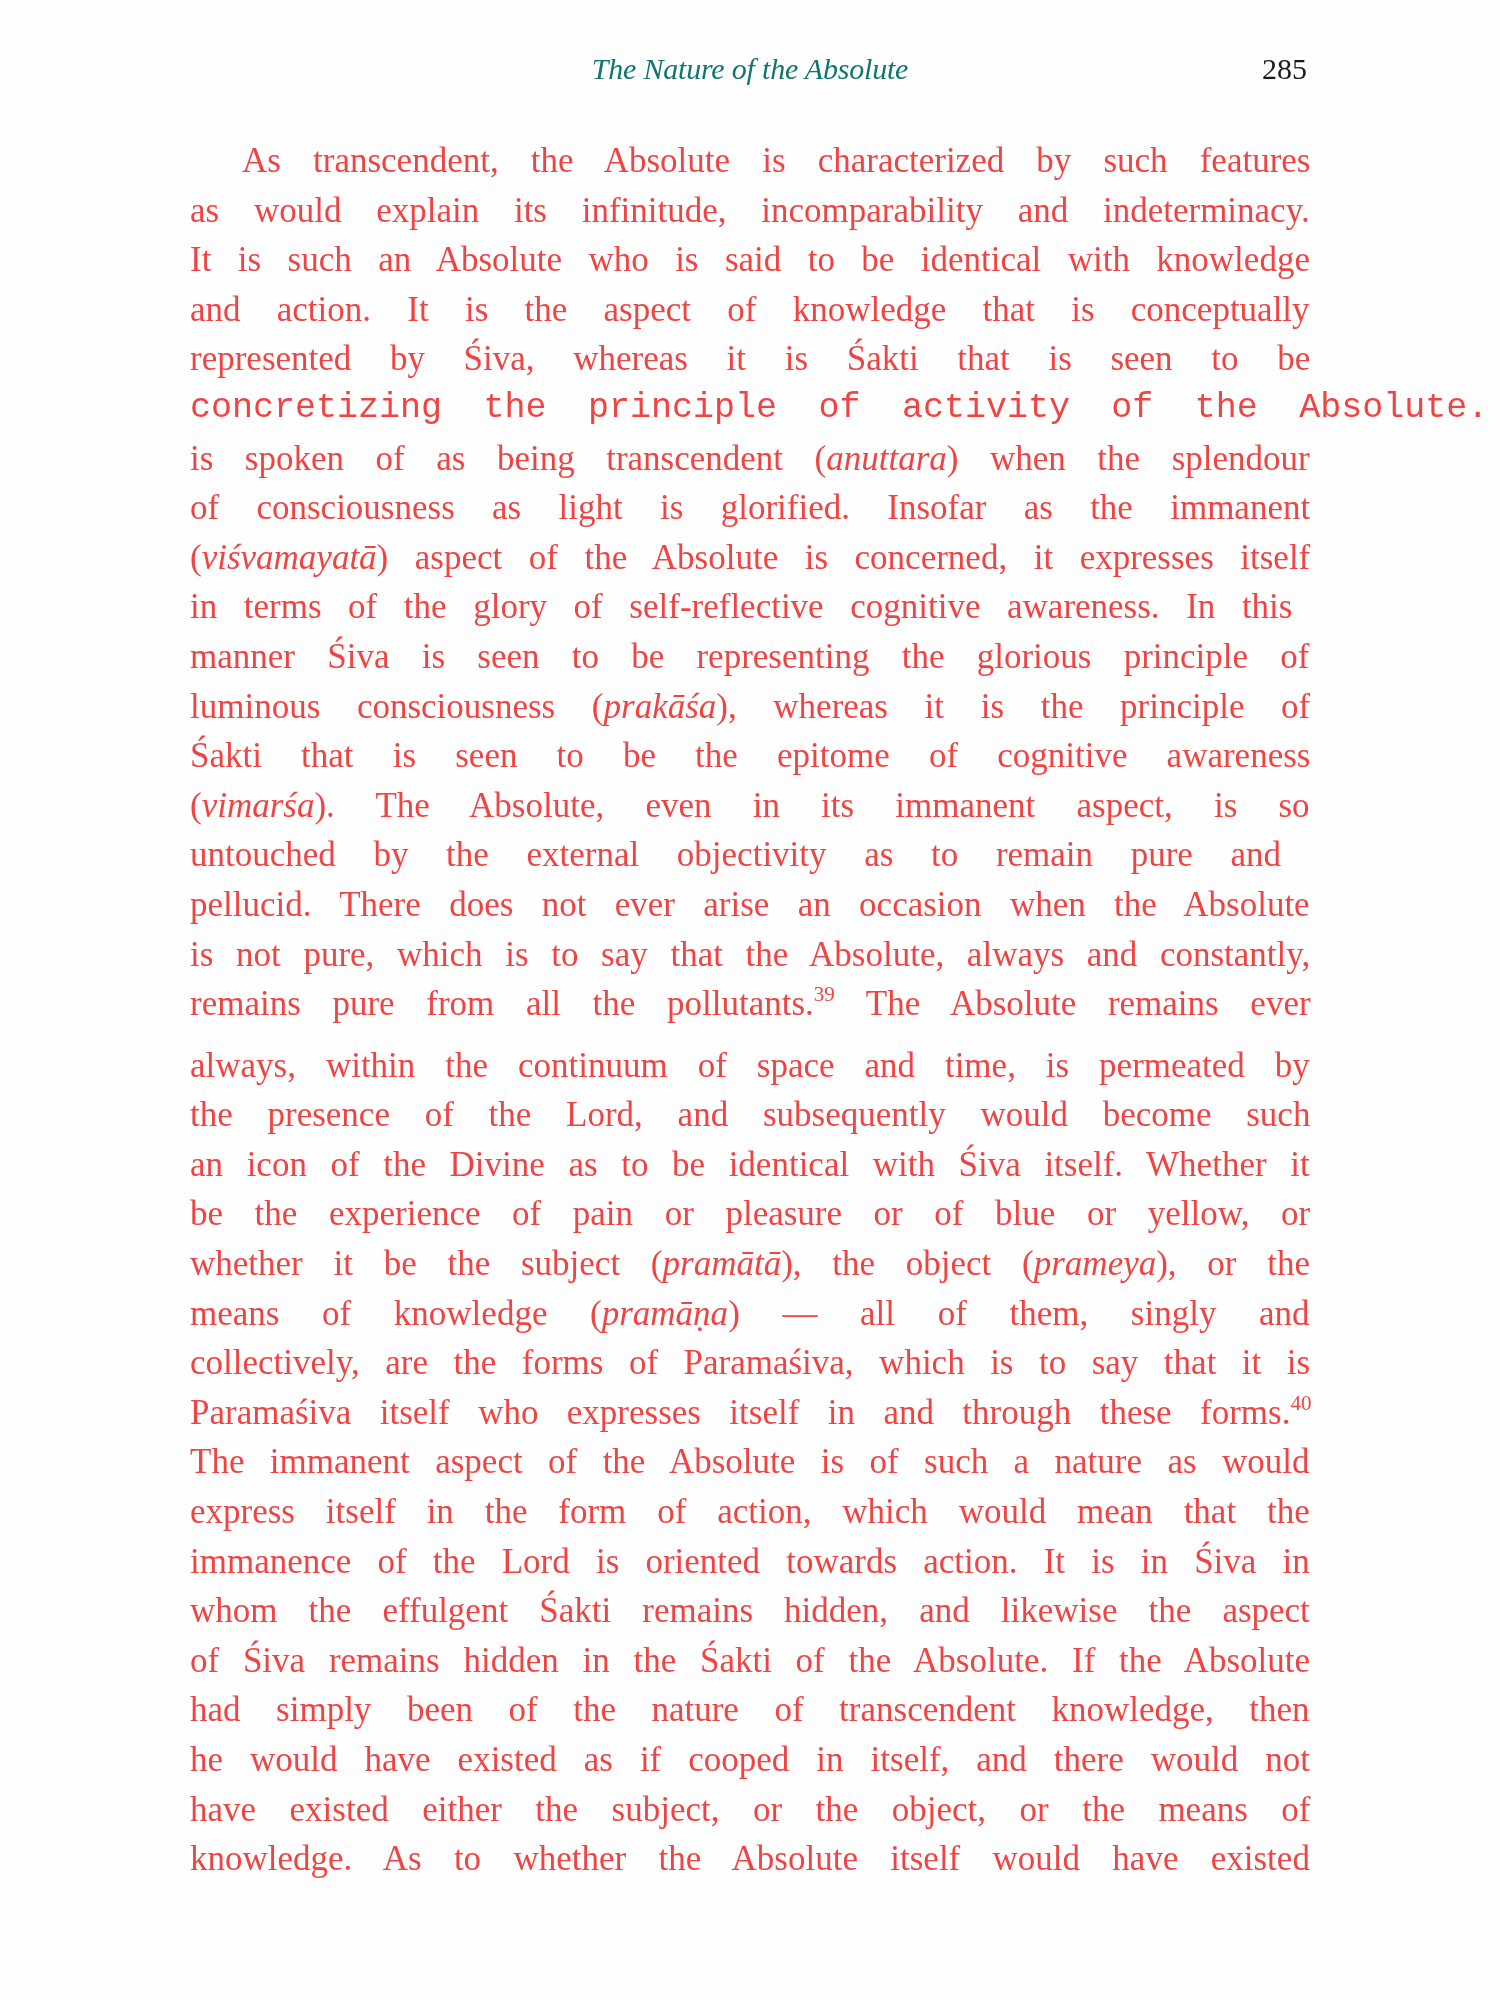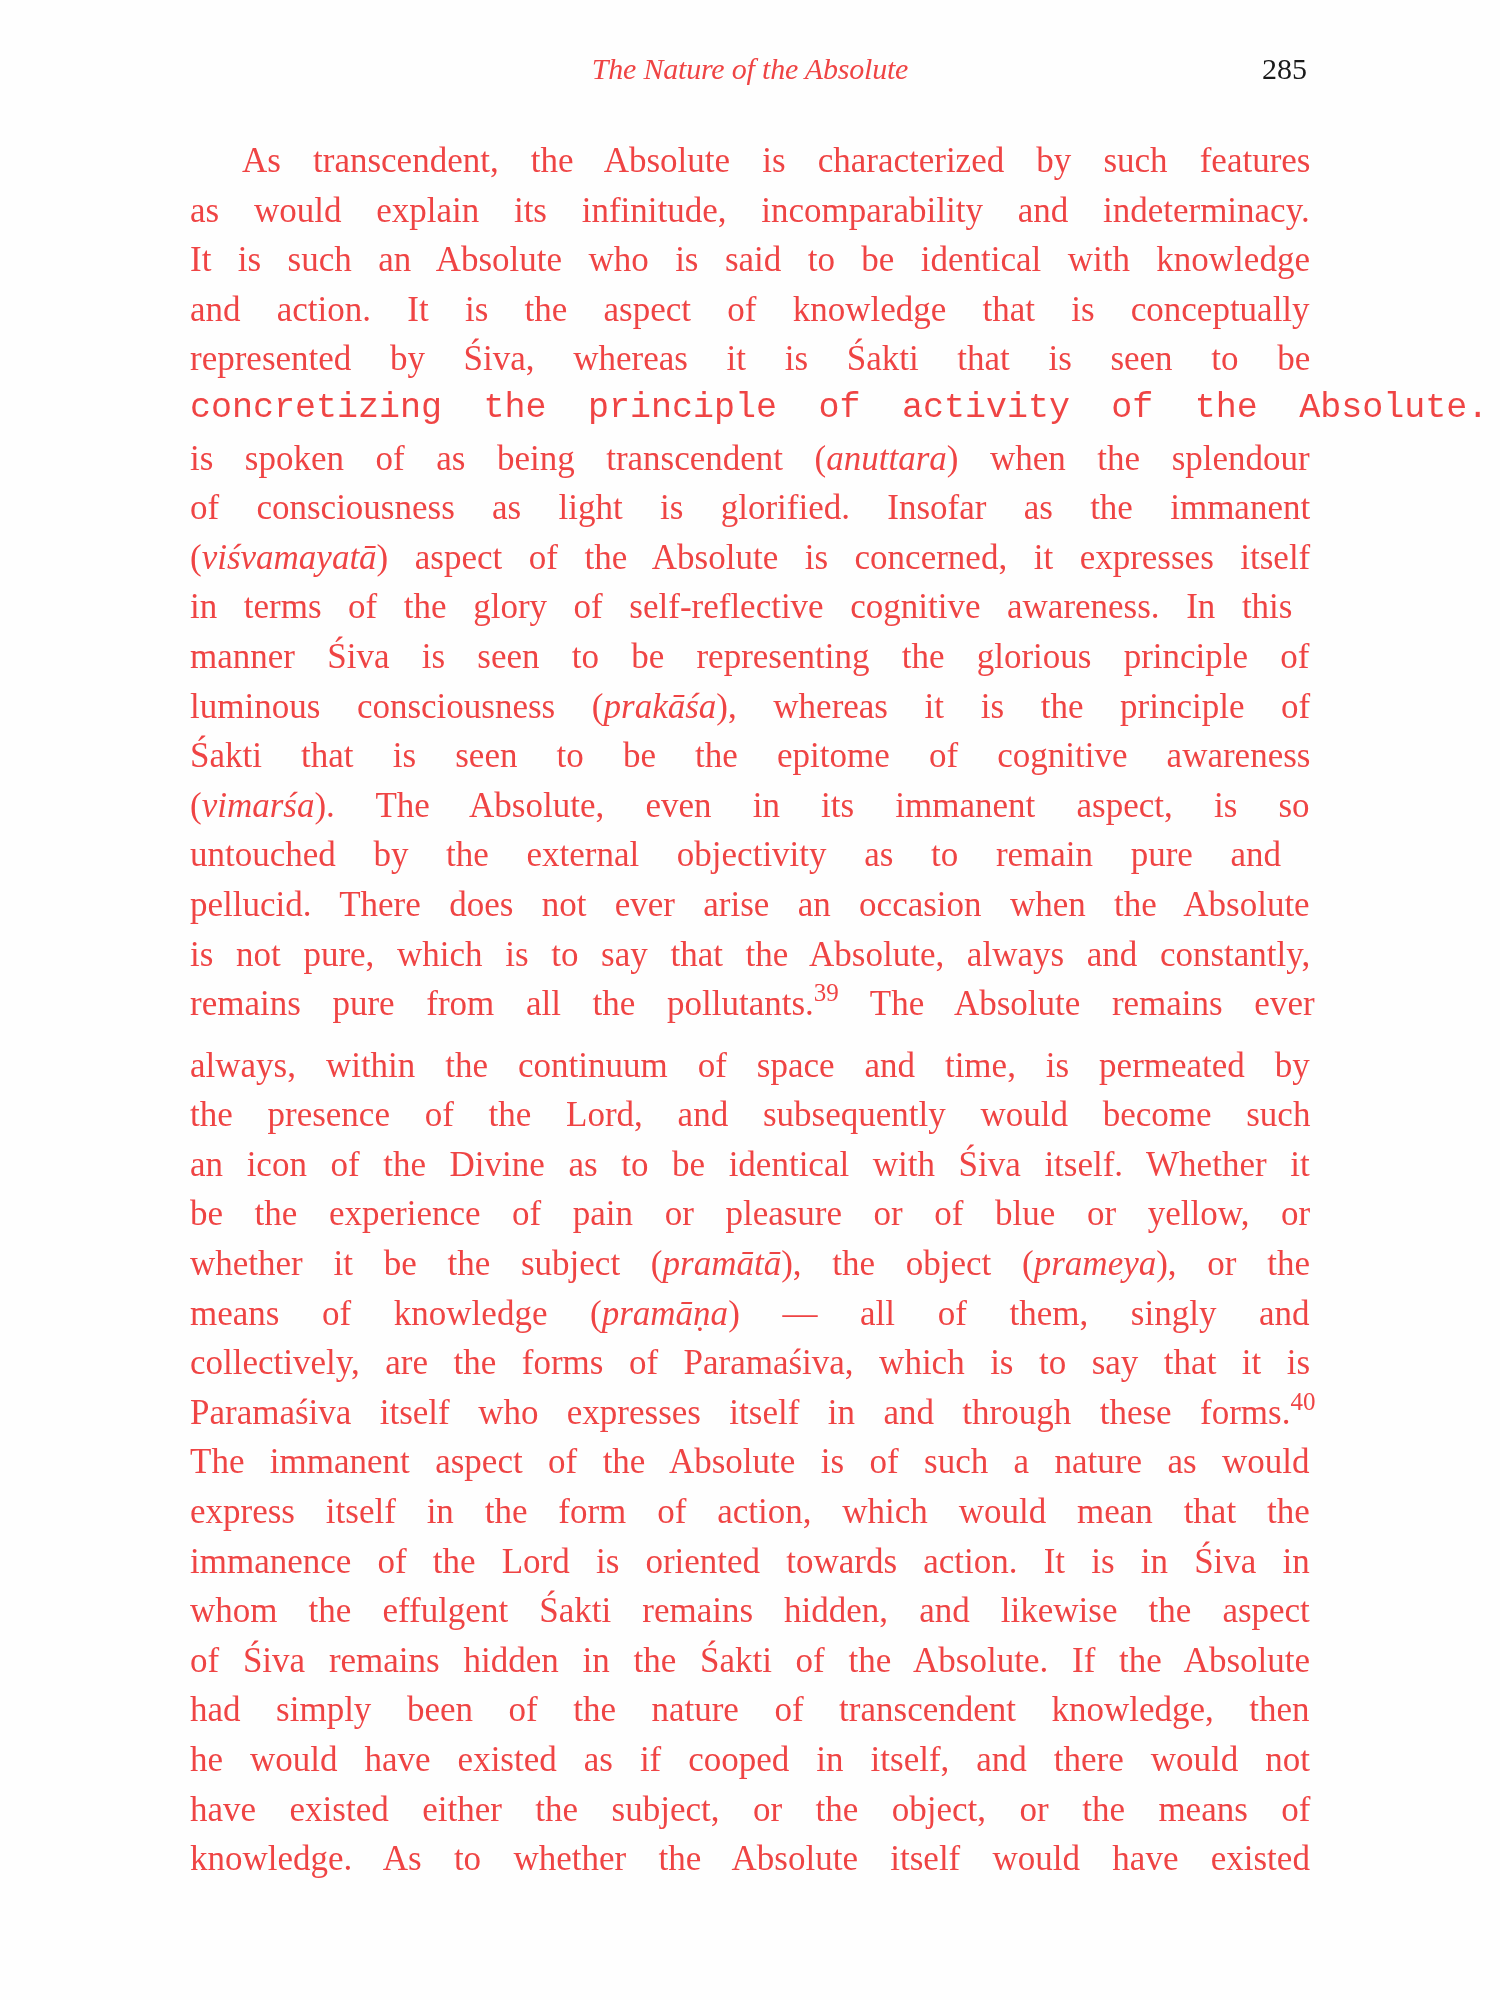--- a/index.html
+++ b/index.html
@@ -4,39 +4,39 @@
 <style>
   html, body { margin: 0; padding: 0; background: #ffffff; }
   body { width: 1500px; height: 2000px; position: relative; overflow: hidden; }
   .page { position: absolute; left: 0; top: 0; width: 1500px; height: 2000px; background: #fefefe; }
   .running-head {
     position: absolute; left: 0; top: 52px; width: 1500px; height: 40px;
   }
   .head-title {
     position: absolute; left: 0; width: 1500px; text-align: center; top: 0;
     font-family: "Liberation Serif", "DejaVu Serif", serif; font-style: italic;
-    font-size: 30px; color: #ef4444; letter-spacing: -0.2px;
+    font-size: 30px; color: #0f766e; letter-spacing: -0.2px;
   }
   .page-number {
     position: absolute; left: 1262px; top: 0;
     font-family: "Liberation Serif", "DejaVu Serif", serif; font-size: 30px; color: #1a1a1a;
   }
   .body-text {
     position: absolute; left: 190px; top: 136px; width: 1120px;
     font-family: "Liberation Serif", "DejaVu Serif", serif;
     font-size: 35px; line-height: 49.6px; color: #ef4444;
   }
   .line {
     display: block; height: 49.6px; white-space: nowrap;
     text-align: justify; text-align-last: justify;
   }
   .line.first { text-indent: 52px; }
   .seg { display: inline; }
   .seg.it { font-style: italic; }
-  .seg.sup { font-size: 25px; vertical-align: 14px; line-height: 0; }
+  .seg.sup { font-size: 21px; vertical-align: 14px; line-height: 0; }
 </style>
 </head>
 <body>
 
 <div class="page">
   <div class="running-head">
     <div class="head-title">The Nature of the Absolute</div>
     <div class="page-number">285</div>
   </div>
   <div class="body-text" id="body-text">

